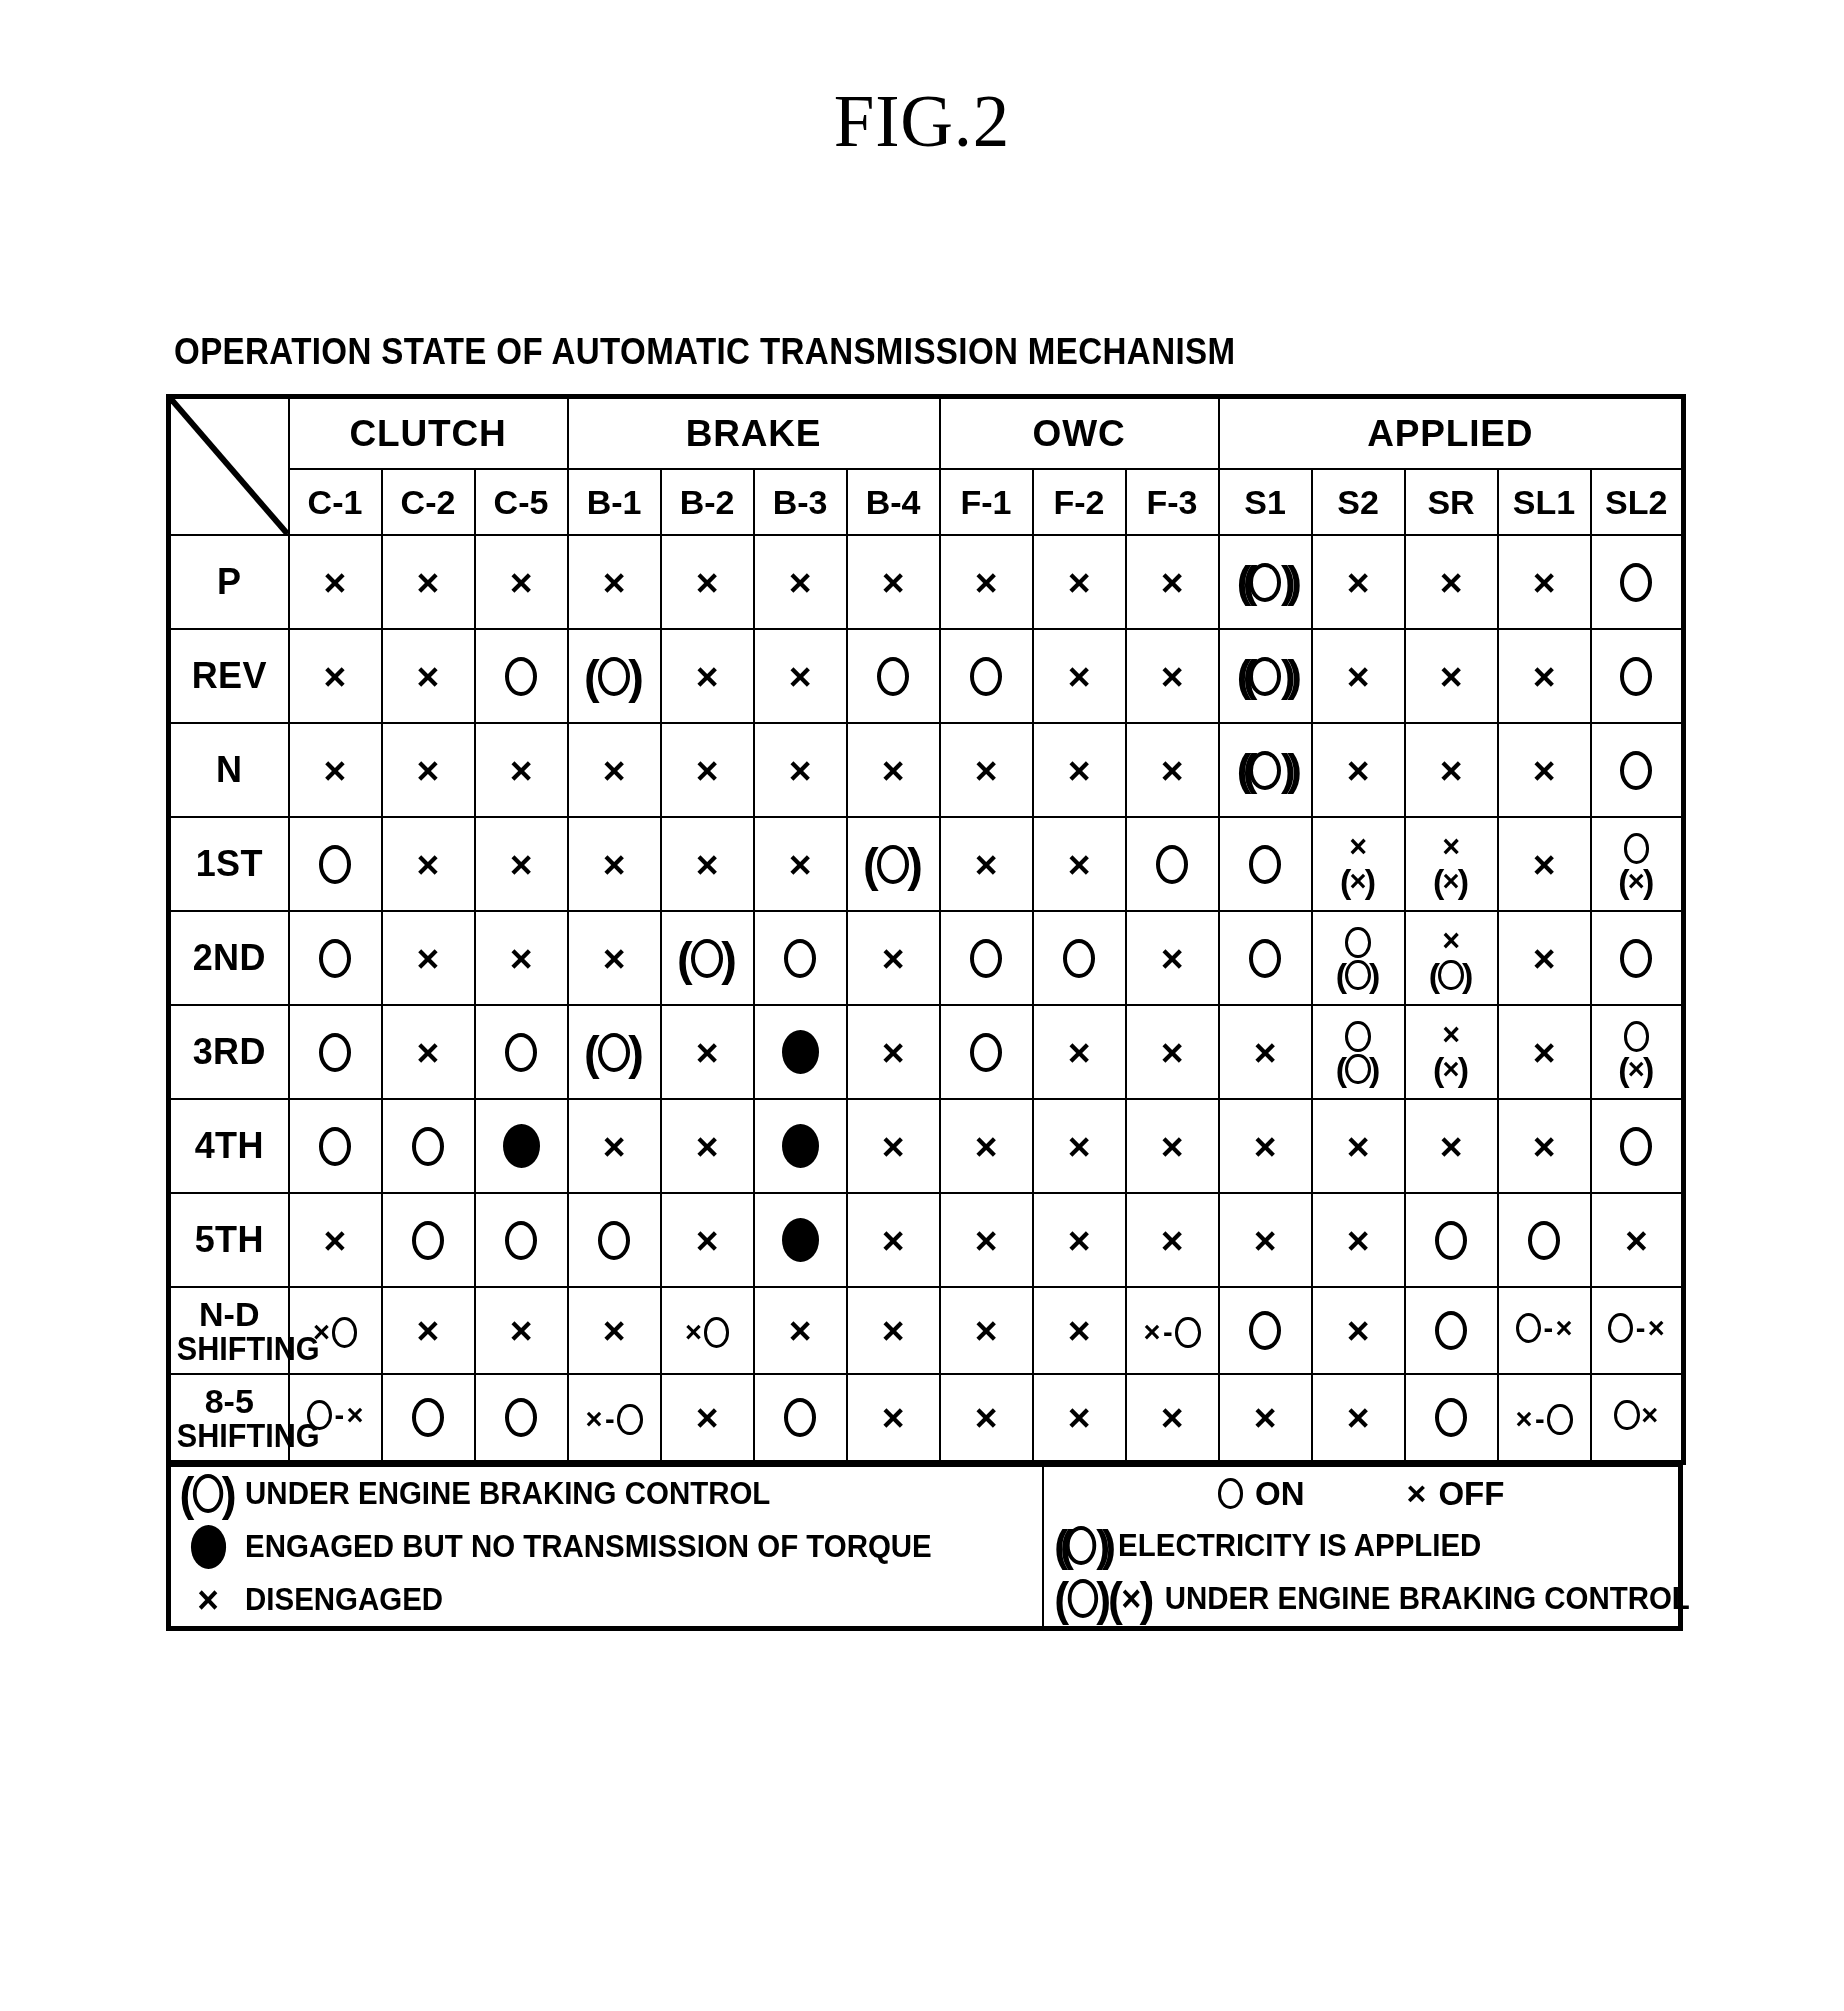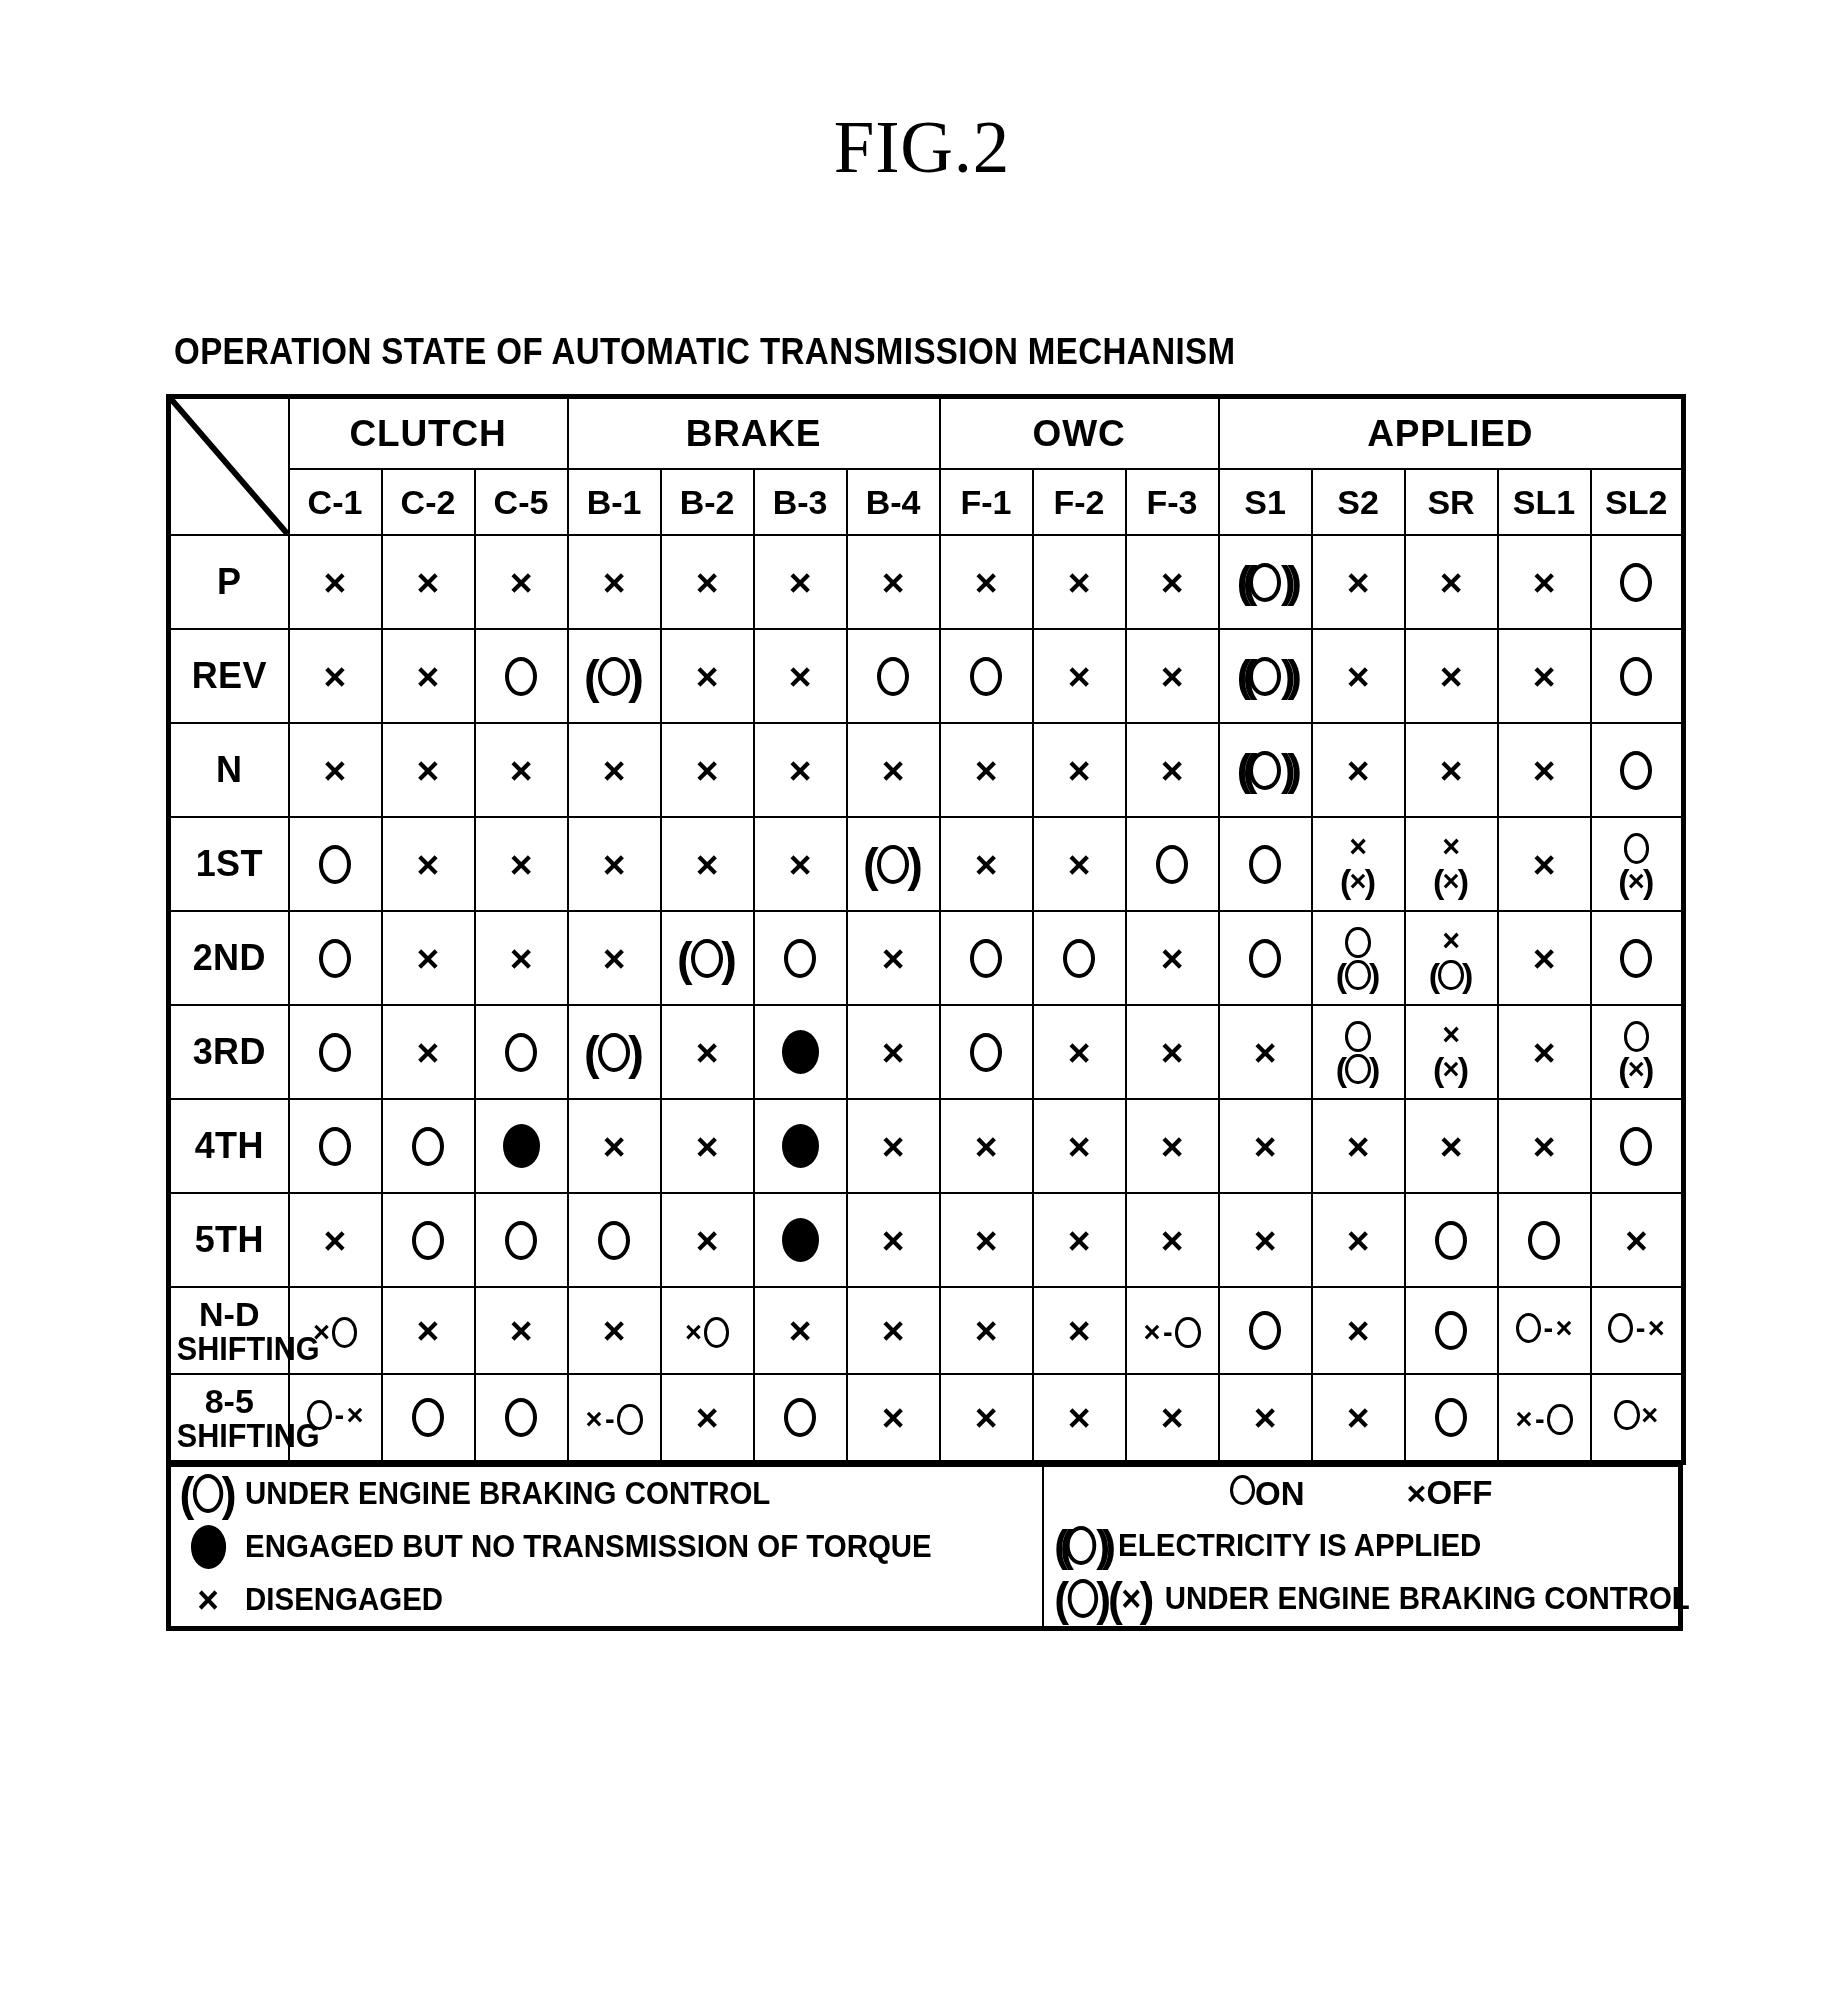--- a/index.html
+++ b/index.html
@@ -16,21 +16,21 @@
     overflow: hidden;
   }
 
   #fig-title {
     text-align: center;
     font-family: "Liberation Serif", serif;
     font-size: 73px;
     font-weight: normal;
     letter-spacing: 0.8px;
     margin: 0;
-    padding-top: 111px;
+    padding-top: 85px;
     line-height: 1;
   }
 
   #table-caption {
     position: absolute;
     left: 174px;
     top: 331px;
     font-size: 36px;
     font-weight: bold;
     letter-spacing: 0.4px;
@@ -198,21 +198,22 @@
     display: flex;
     align-items: center;
     justify-content: center;
     gap: 102px;
     font-size: 33px;
     font-weight: bold;
     height: 51px;
   }
   .legend-row-onoff .item {
     display: inline-flex;
-    align-items: flex-start;
+    align-items: center;
+    gap: 12px;
   }
 </style>
 </head>
 <body>
 
 <h1 id="fig-title">FIG.2</h1>
 
 <div id="table-caption">OPERATION STATE OF AUTOMATIC TRANSMISSION MECHANISM</div>
 
 <div id="grid-wrap">

